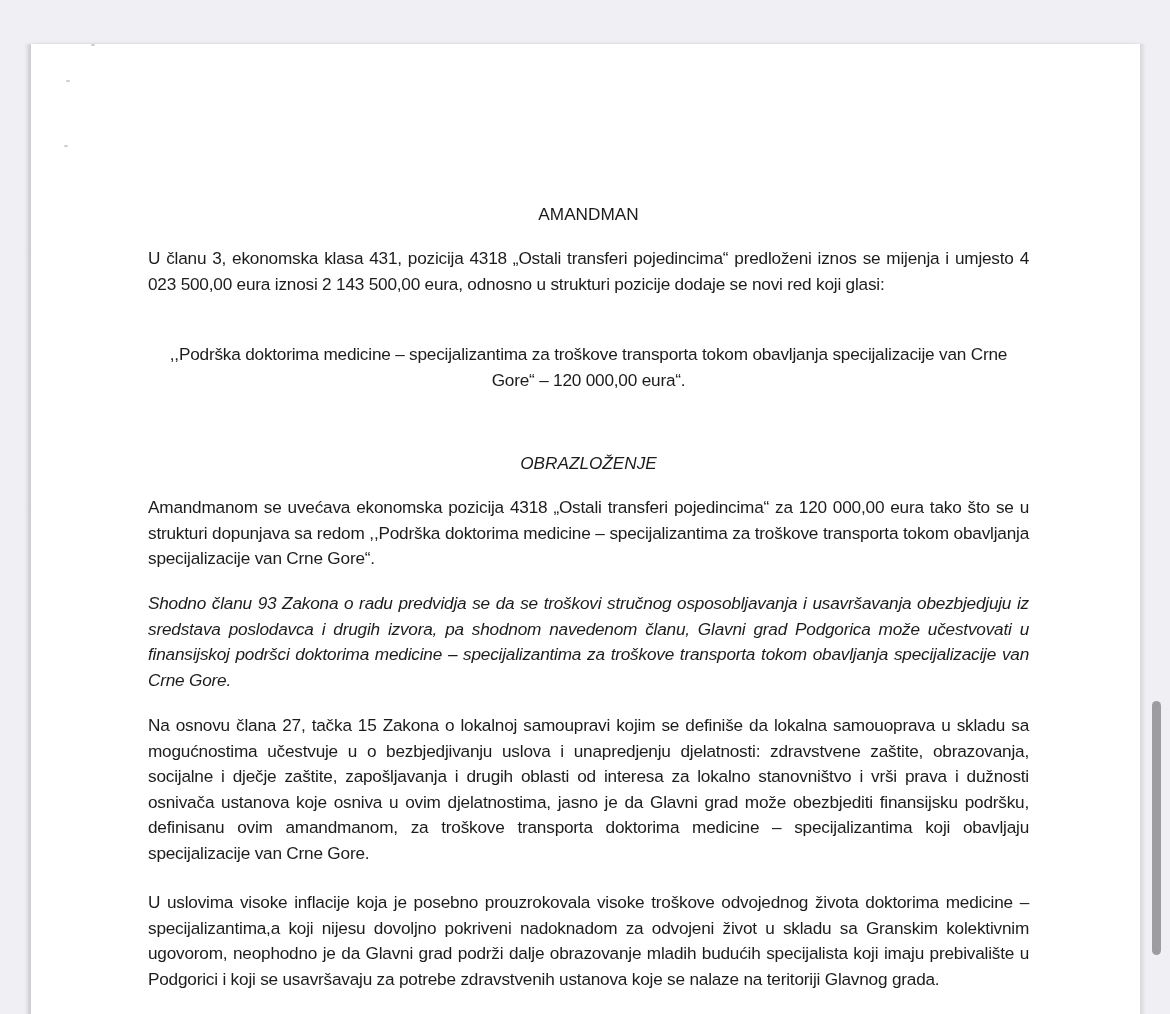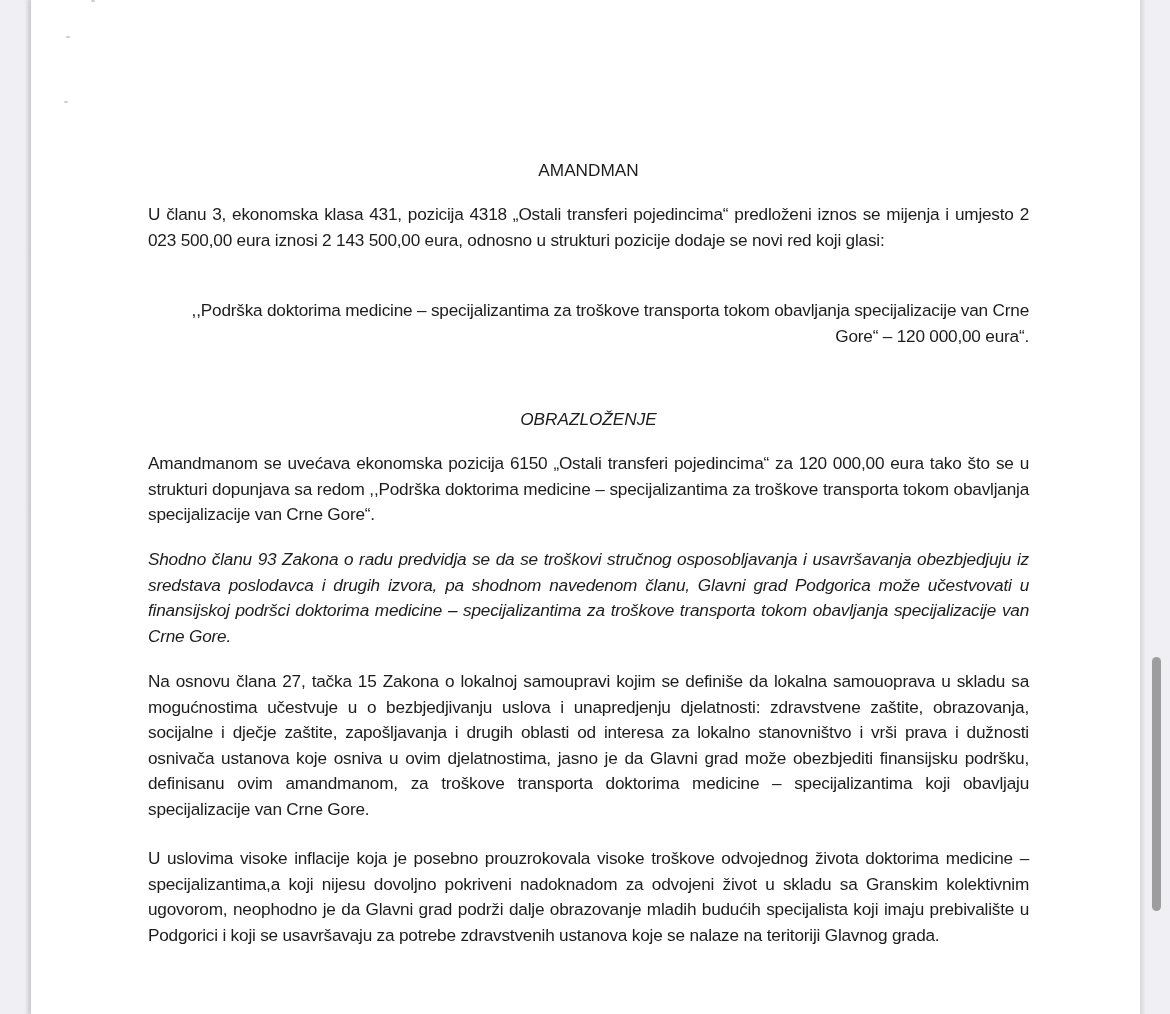--- a/index.html
+++ b/index.html
@@ -8,20 +8,21 @@
       width: 1170px;
       height: 1014px;
       overflow: hidden;
       background: #efeff4;
     }
     .viewer {
       position: relative;
       width: 1170px;
       height: 767px;
       background: #efeff4;
+      margin-top: 44px;
     }
     .page {
       position: absolute;
       left: 31px;
       top: 0;
       width: 1109px;
       height: 1014px;
       background: #ffffff;
       box-shadow: -3px 0 3px rgba(0,0,0,0.08), 3px 0 3px rgba(0,0,0,0.08);
     }
@@ -66,21 +67,21 @@
       font-size: 17.2px;
       letter-spacing: 0px;
     }
     .para {
       position: absolute;
       left: 0;
       width: 881px;
       line-height: 25.5px;
       text-align: justify;
     }
-    .para.left { text-align: right; }
+    .para.left { text-align: center; }
     .scrollbar-track {
       position: absolute;
       left: 1146px;
       top: 0;
       width: 24px;
       height: 1014px;
     }
     .scrollbar-thumb {
       position: absolute;
       left: 1152px;
@@ -99,27 +100,27 @@
   <div class="page">
     <div class="speck" style="left:60px; top:0px;"></div>
     <div class="speck" style="left:35px; top:36px;"></div>
     <div class="speck" style="left:33px; top:101px;"></div>
   </div>
   <div class="edge-right"></div>
 
   <div class="doc">
     <div class="heading" style="top:160px;">AMANDMAN</div>
 
-    <div class="para" style="top:202px;">U članu 3, ekonomska klasa 431, pozicija 4318 „Ostali transferi pojedincima“ predloženi iznos se mijenja i umjesto 2 023 500,00  eura iznosi 2 143 500,00  eura, odnosno u strukturi pozicije dodaje se novi red koji glasi:</div>
+    <div class="para" style="top:202px;">U članu 3, ekonomska klasa 431, pozicija 4318 „Ostali transferi pojedincima“ predloženi iznos se mijenja i umjesto 4 023 500,00  eura iznosi 2 143 500,00  eura, odnosno u strukturi pozicije dodaje se novi red koji glasi:</div>
 
     <div class="para left" style="top:298px;">,,Podrška doktorima medicine – specijalizantima za troškove transporta tokom obavljanja specijalizacije van Crne Gore“  – 120 000,00 eura“.</div>
 
     <div class="heading" style="top:409px;font-style:italic;">OBRAZLOŽENJE</div>
 
-    <div class="para" style="top:451px;">Amandmanom se uvećava ekonomska pozicija 6150 „Ostali transferi pojedincima“ za 120 000,00 eura tako što se u strukturi dopunjava sa redom ,,Podrška doktorima medicine – specijalizantima za troškove transporta tokom obavljanja specijalizacije van Crne Gore“.</div>
+    <div class="para" style="top:451px;">Amandmanom se uvećava ekonomska pozicija 4318 „Ostali transferi pojedincima“ za 120 000,00 eura tako što se u strukturi dopunjava sa redom ,,Podrška doktorima medicine – specijalizantima za troškove transporta tokom obavljanja specijalizacije van Crne Gore“.</div>
 
     <div class="para" style="top:547px;font-style:italic;">Shodno članu 93 Zakona o radu predvidja se da se troškovi stručnog osposobljavanja i usavršavanja obezbjedjuju iz sredstava poslodavca i drugih izvora, pa shodnom navedenom članu, Glavni grad Podgorica može učestvovati u finansijskoj podršci doktorima medicine – specijalizantima za troškove transporta tokom obavljanja specijalizacije van Crne Gore.</div>
 
     <div class="para" style="top:669px;">Na osnovu člana 27, tačka 15 Zakona o lokalnoj samoupravi kojim se definiše da lokalna samouoprava u skladu sa mogućnostima učestvuje u o bezbjedjivanju uslova i unapredjenju djelatnosti: zdravstvene zaštite, obrazovanja, socijalne i dječje zaštite, zapošljavanja i drugih oblasti od interesa za lokalno stanovništvo i vrši prava i dužnosti osnivača ustanova koje osniva u ovim djelatnostima, jasno je da Glavni grad može obezbjediti finansijsku podršku, definisanu ovim amandmanom, za troškove transporta doktorima medicine – specijalizantima koji obavljaju specijalizacije van Crne Gore.</div>
 
     <div class="para" style="top:846px;">U uslovima visoke inflacije koja je posebno prouzrokovala visoke troškove odvojednog života doktorima medicine – specijalizantima,a koji nijesu dovoljno pokriveni nadoknadom za odvojeni život u skladu sa Granskim kolektivnim ugovorom, neophodno je da Glavni grad podrži dalje obrazovanje mladih budućih specijalista koji imaju prebivalište u Podgorici i koji se usavršavaju za potrebe zdravstvenih ustanova koje se nalaze na teritoriji Glavnog grada.</div>
   </div>
 
   <div class="scrollbar-track"></div>
   <div class="scrollbar-thumb"></div>

